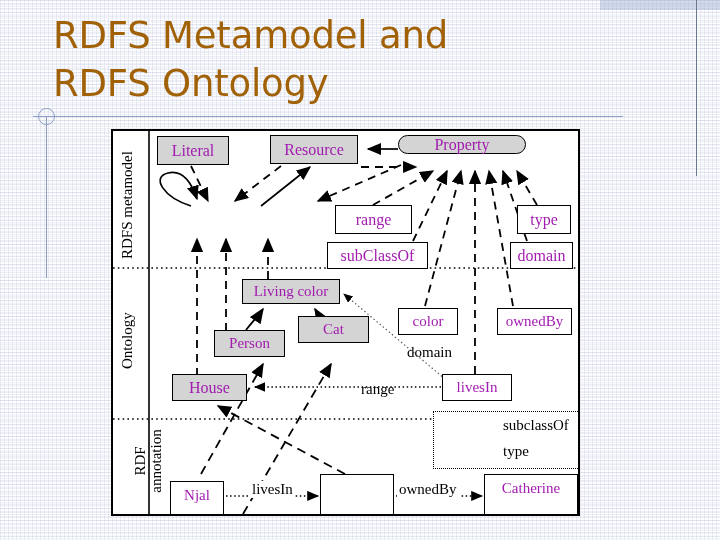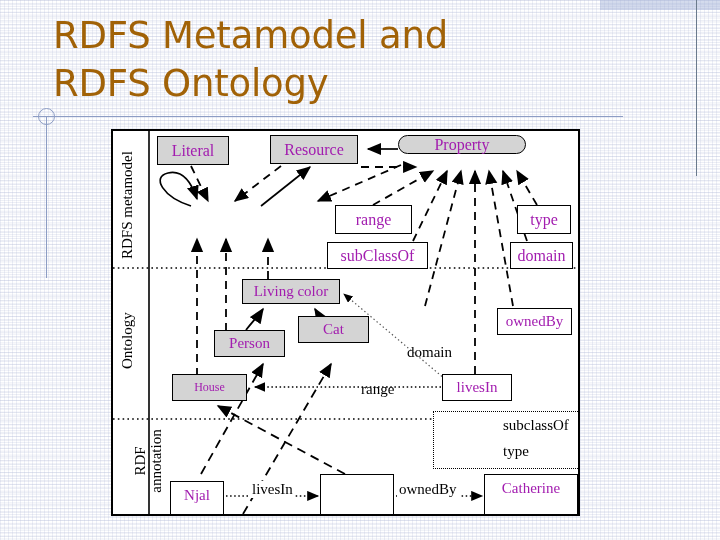--- a/index.html
+++ b/index.html
@@ -252,21 +252,22 @@
   <div class="node gray" style="left:157px; top:4px;   width:88px;  height:29px; font-size:16px;">Resource</div>
   <div class="node gray" style="left:285px; top:4px;   width:128px; height:19px; font-size:16px;border-radius:10px;">Property</div>
   <div class="node white" style="left:222px; top:74px;  width:77px;  height:29px; font-size:16px;">range</div>
   <div class="node white" style="left:404px; top:74px;  width:54px;  height:29px; font-size:16px;">type</div>
   <div class="node white" style="left:214px; top:111px; width:101px; height:27px; font-size:16px;">subClassOf</div>
   <div class="node white" style="left:397px; top:111px; width:63px;  height:27px; font-size:16px;">domain</div>
 
   <div class="node gray" style="left:129px; top:148px; width:98px;  height:25px; font-size:15px;">Living color</div>
   <div class="node gray" style="left:101px; top:199px; width:71px;  height:27px; font-size:15px;">Person</div>
   <div class="node gray" style="left:185px; top:185px; width:71px;  height:27px; font-size:15px;">Cat</div>
-  <div class="node gray" style="left:59px;  top:243px; width:75px;  height:27px; font-size:12px;">House</div>
+  <div class="node gray" style="left:59px;  top:243px; width:75px;  height:27px; font-size:16px;">House</div>
+  <div class="node white" style="left:285px; top:177px; width:60px;  height:27px; font-size:15px;">color</div>
   <div class="node white" style="left:384px; top:177px; width:75px;  height:27px; font-size:15px;">ownedBy</div>
   <div class="node white" style="left:329px; top:243px; width:70px;  height:27px; font-size:15px;">livesIn</div>
 
   <div class="node white" style="left:57px;  top:350px; width:54px;  height:46px; font-size:15px; align-items:flex-start; padding-top:5px;">Njal</div>
   <div class="node white" style="left:207px; top:343px; width:74px;  height:46px; font-size:15px;"></div>
   <div class="node white" style="left:371px; top:343px; width:94px;  height:46px; font-size:15px; align-items:flex-start; padding-top:5px;">Catherine</div>
 
   <div class="freelabel" style="left:294px; top:213px; font-size:15px;">domain</div>
   <div class="freelabel" style="left:248px; top:250px; font-size:15px;">range</div>
   <div class="freelabel" style="left:137px; top:350px; font-size:15px; background:#fff; padding:0 2px;">livesIn</div>

